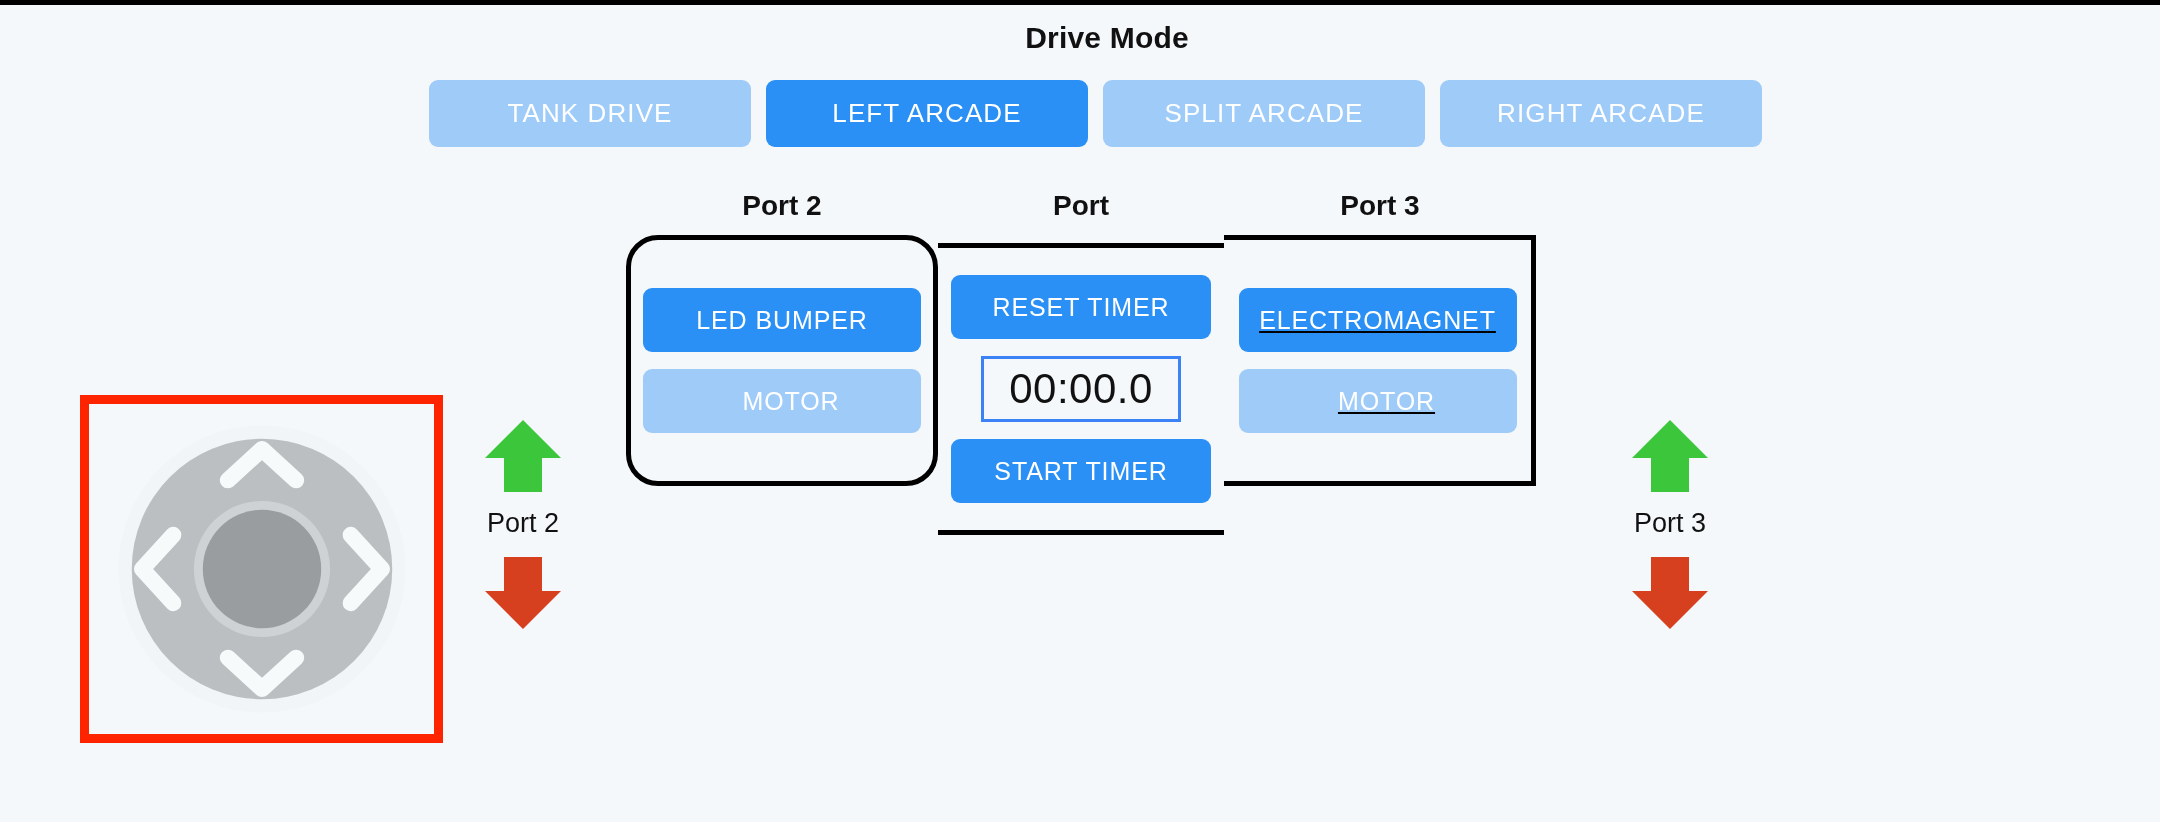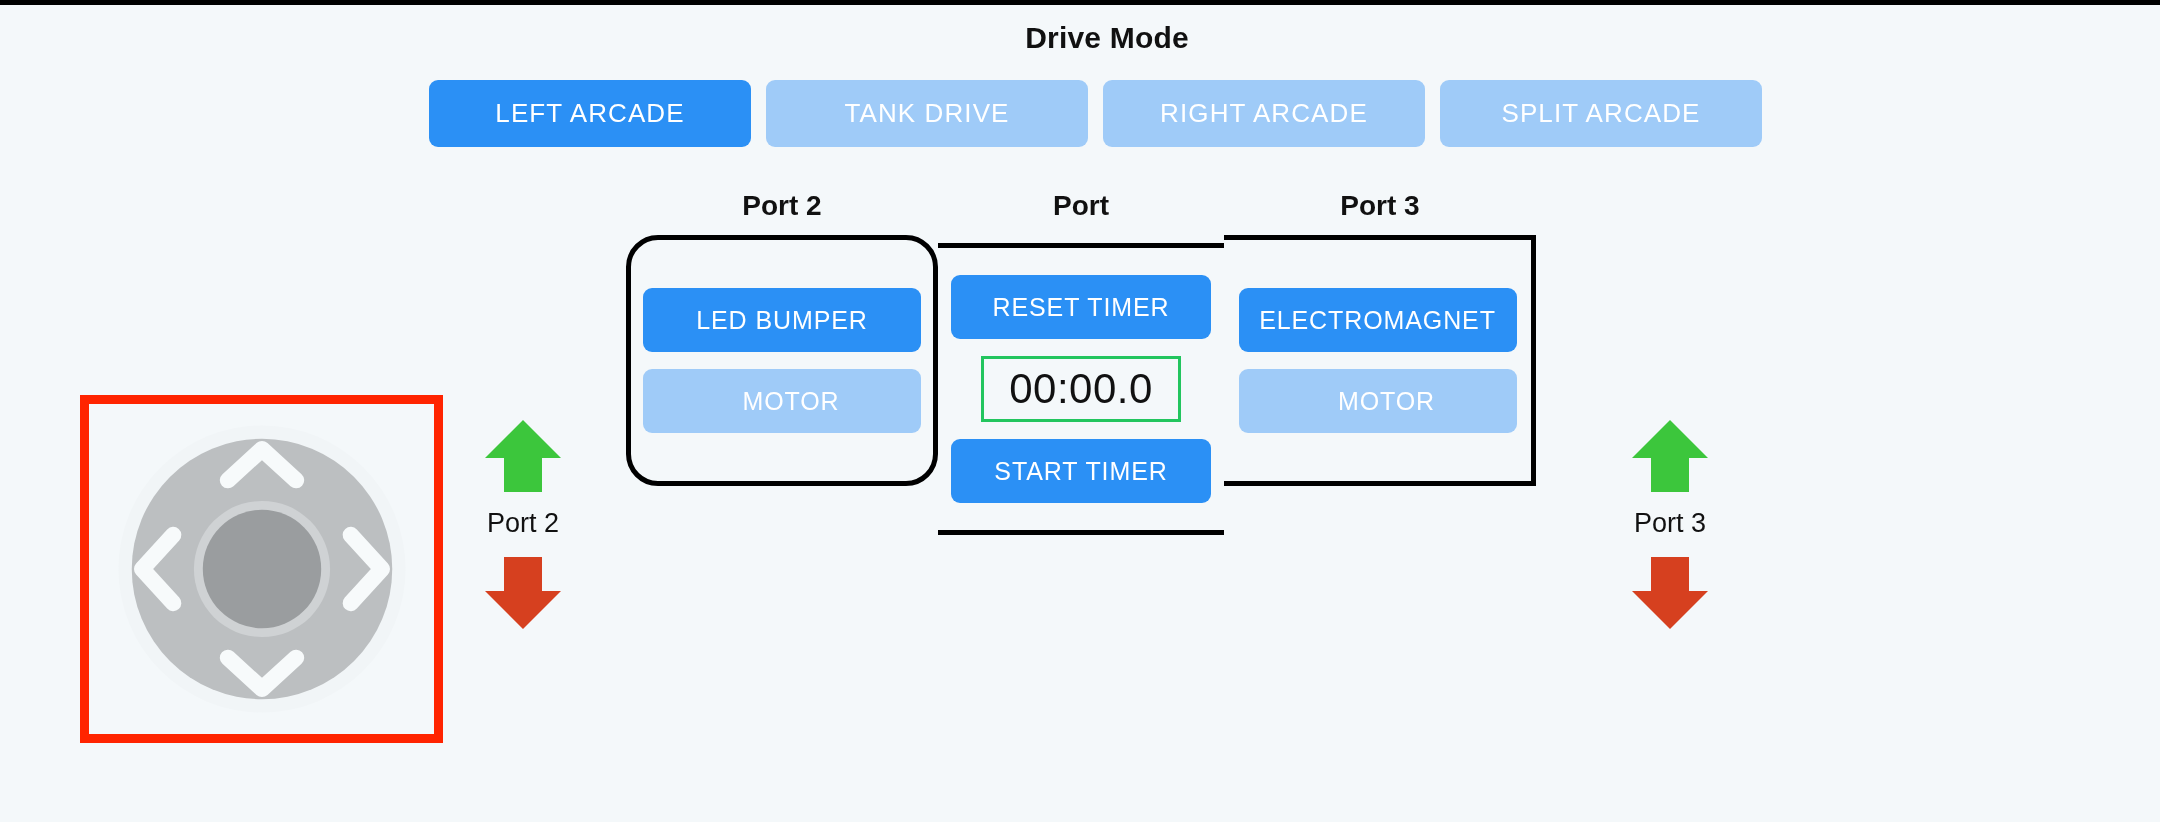--- a/index.html
+++ b/index.html
@@ -94,21 +94,21 @@
     border: 5px solid #000000;
     background: #f4f8fa;
     box-sizing: border-box;
     display: flex;
     flex-direction: column;
     align-items: center;
     justify-content: center;
   }
   .col-port2 { width: 312px; height: 100%; border-radius: 32px; }
   .col-timer { width: 286px; border-left: none; border-right: none; margin-top: 8px; }
-  .col-port3 { width: 312px; border-left: none; }
+  .col-port3 { width: 312px; border-left: none; text-decoration: underline; }
 
   .panel-row { height: 100px; }
   .panel-row { height: auto; }
   .panel-col.col-port2, .panel-col.col-port3 { height: 100%; }
 
   .panel-inner {
     display: flex;
     flex-direction: column;
     align-items: center;
     justify-content: center;
@@ -134,21 +134,21 @@
     padding: 0;
   }
   .port-btn  { width: 278px; height: 64px; }
   .timer-btn { width: 260px; height: 64px; }
   .btn-blue  { background: #2b90f5; }
   .btn-light { background: #9fcbf8; padding-left: 18px; }
 
   .timer-readout {
     width: 200px;
     height: 66px;
-    border: 3px solid #22c55e;
+    border: 3px solid #3b82f6;
     background: #f4f8fa;
     box-sizing: border-box;
     display: flex;
     align-items: center;
     justify-content: center;
     font-size: 42px;
     color: #111111;
     font-family: "Liberation Sans", sans-serif;
     letter-spacing: 0.5px;
   }
@@ -190,24 +190,24 @@
   }
 </style>
 </head>
 <body>
 
 <div class="top-rule"></div>
 
 <div class="drive-mode-title">Drive Mode</div>
 
 <div class="drive-mode-row">
+  <button class="mode-btn">TANK DRIVE</button>
   <button class="mode-btn active">LEFT ARCADE</button>
-  <button class="mode-btn">TANK DRIVE</button>
+  <button class="mode-btn">SPLIT ARCADE</button>
   <button class="mode-btn">RIGHT ARCADE</button>
-  <button class="mode-btn">SPLIT ARCADE</button>
 </div>
 
 <div class="panel-labels">
   <div class="panel-label c1">Port 2</div>
   <div class="panel-label c2">Port</div>
   <div class="panel-label c3">Port 3</div>
 </div>
 
 <div class="panel-row">
 

